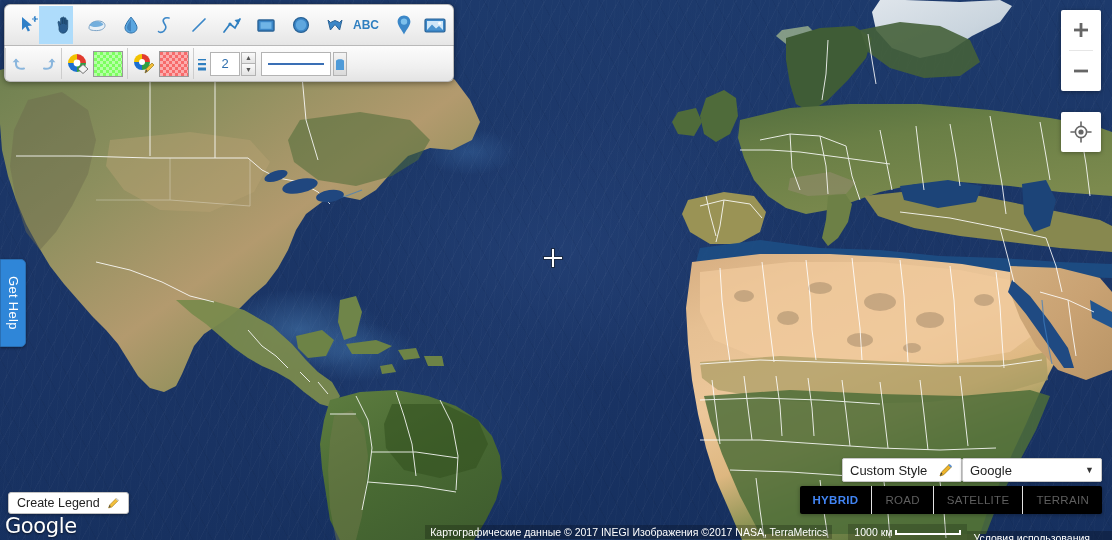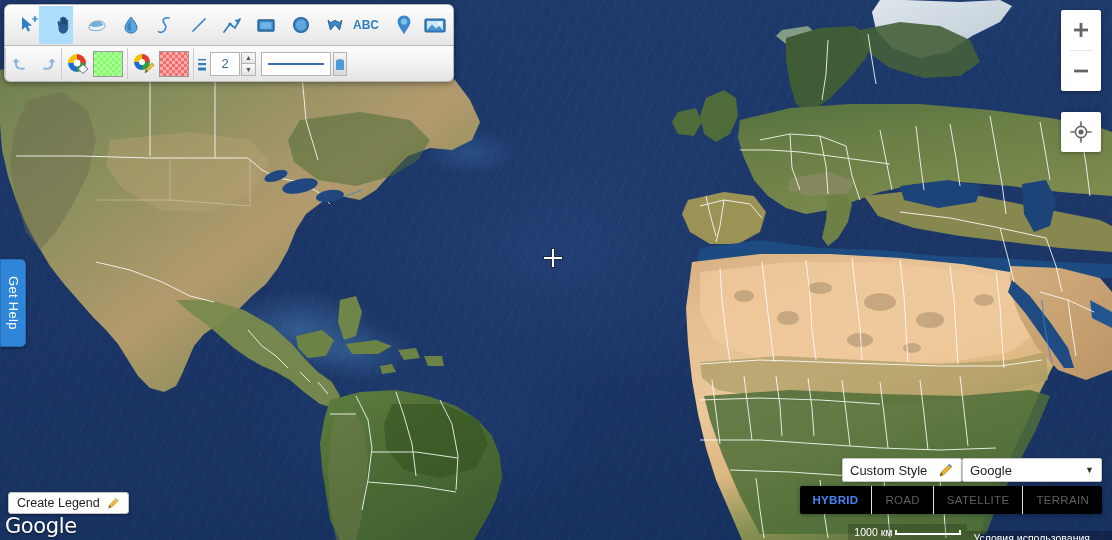--- a/index.html
+++ b/index.html
@@ -766,20 +766,21 @@
     </div>
     <div class="mt">
       <span>SATELLITE</span>
     </div>
     <div class="mt">
       <span>TERRAIN</span>
     </div>
   </div>
 
   <div id="footer">
+    <div id="attrib">Картографические данные © 2017 INEGI Изображения ©2017 NASA, TerraMetrics</div>
     <div id="scalebar">
       <span>1000 км</span>
       <span class="bar"></span>
     </div>
     <div id="terms">Условия использования</div>
   </div>
 
 </div>
 
 </body></html>

